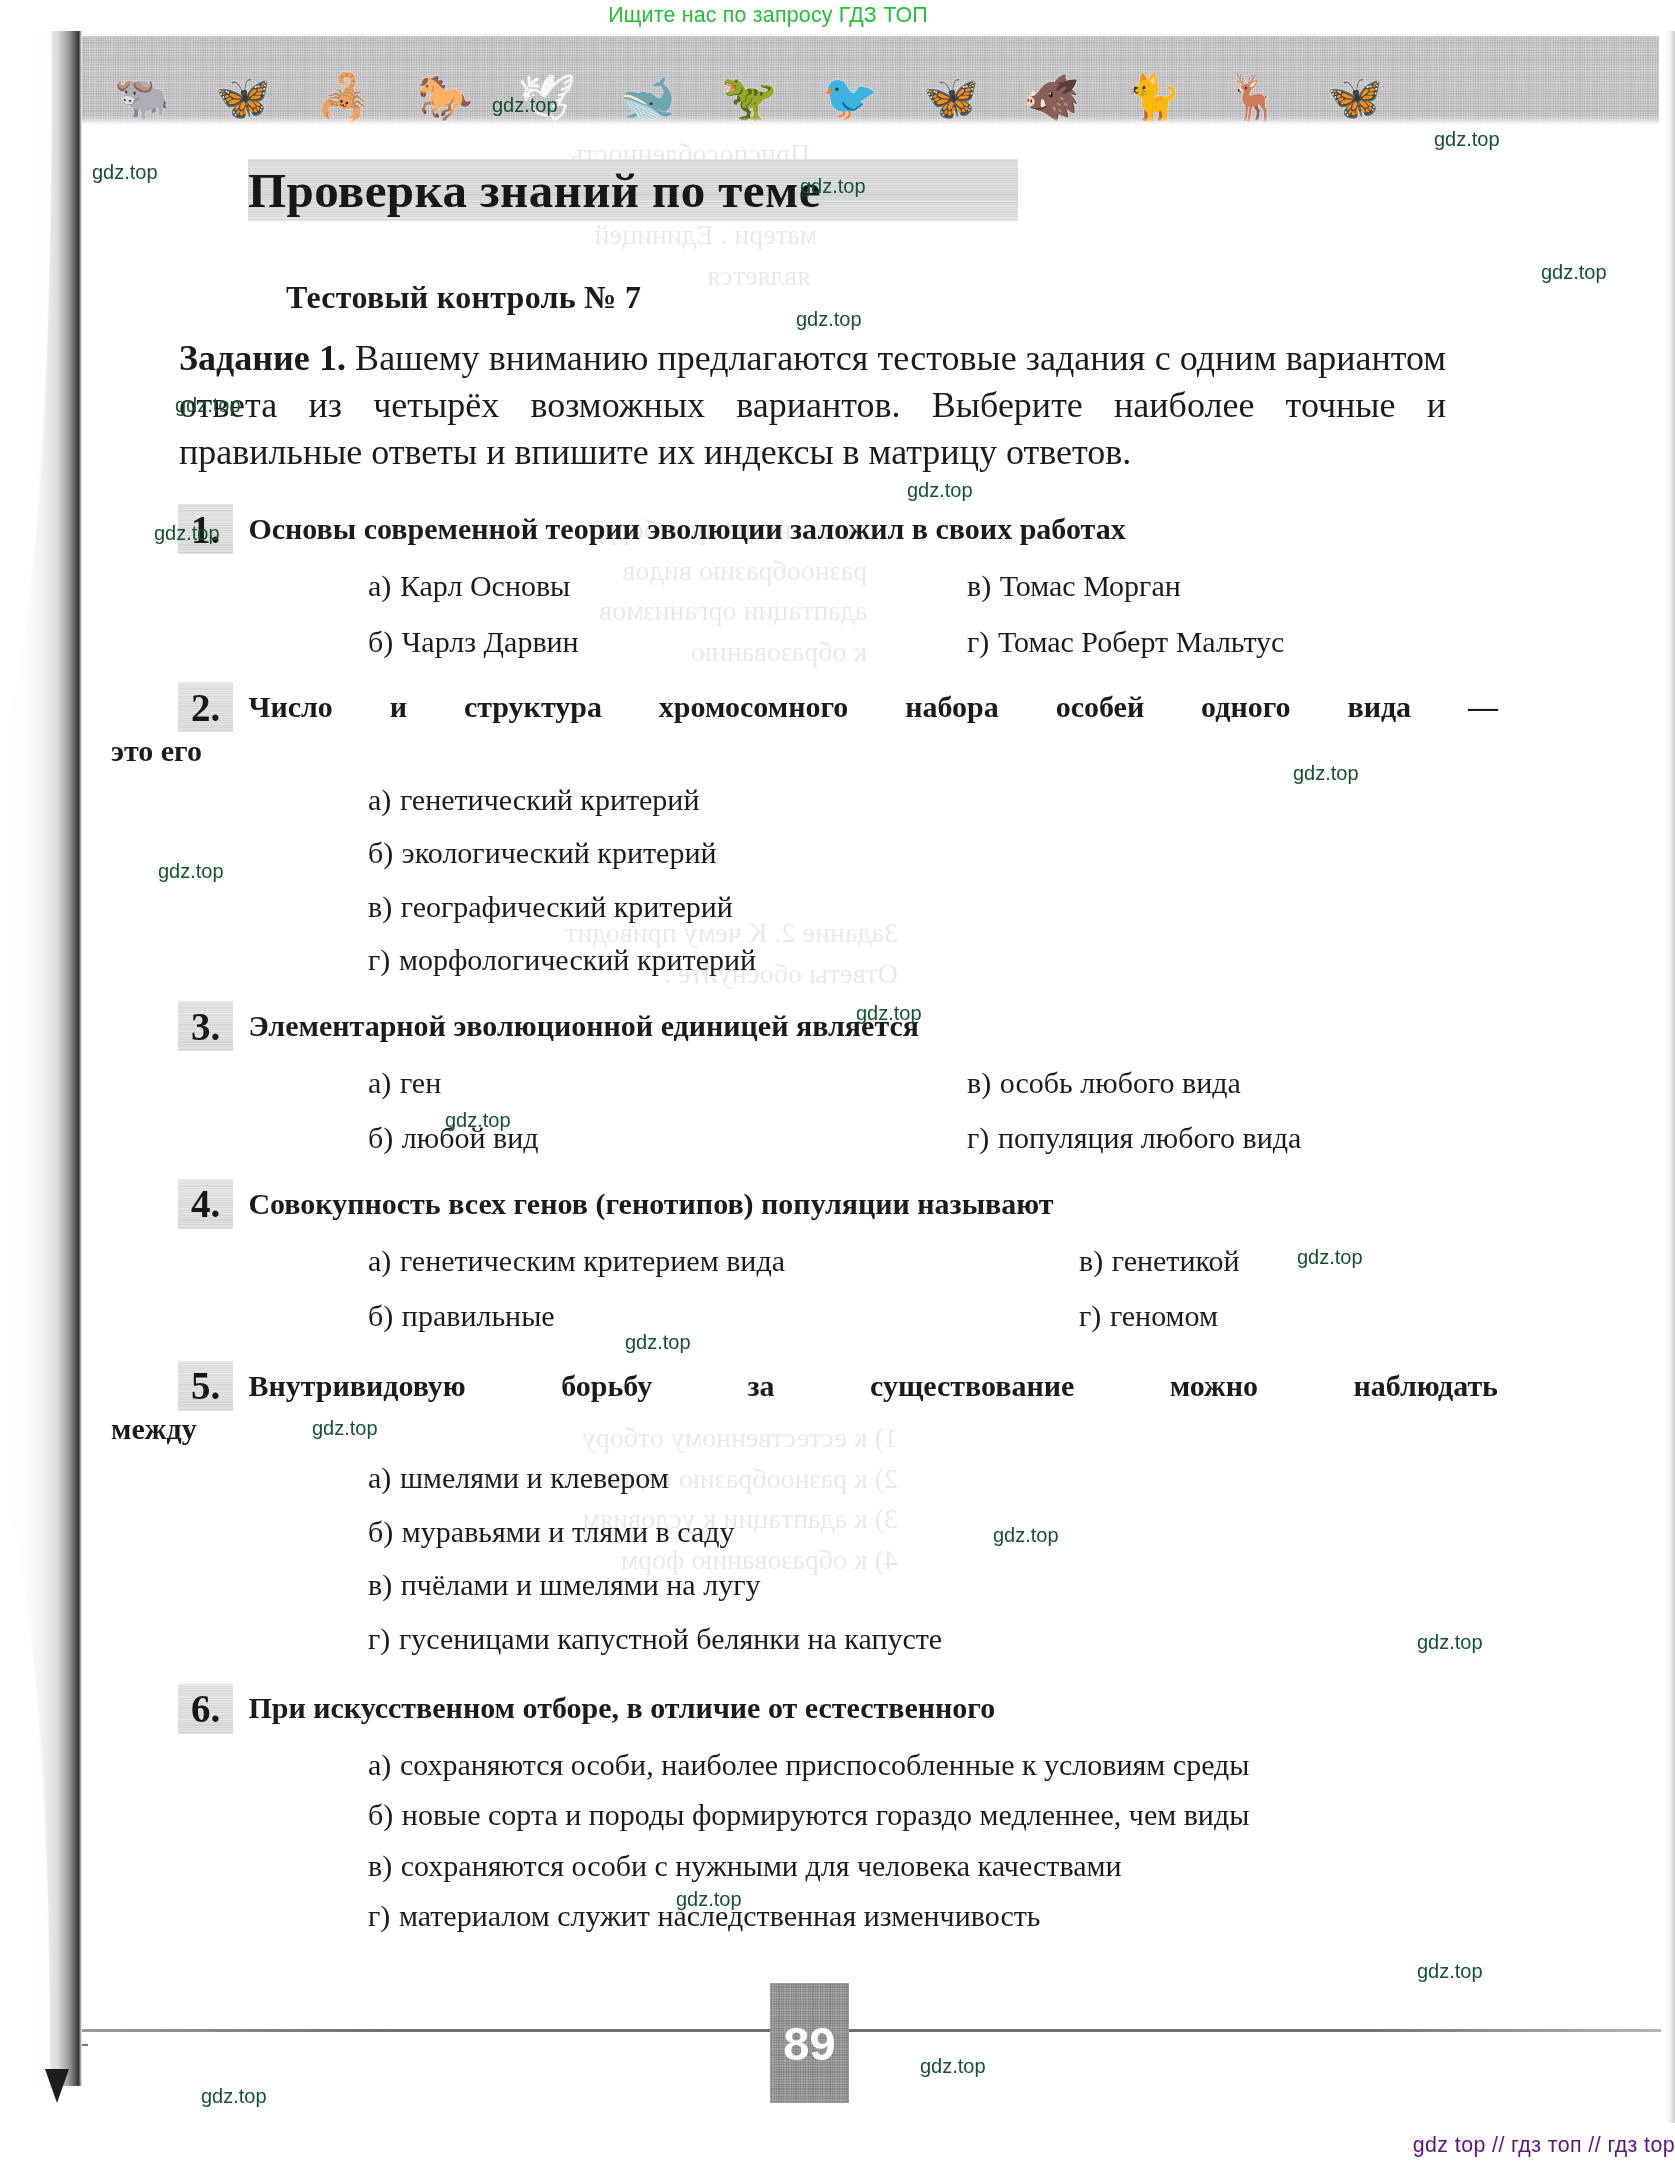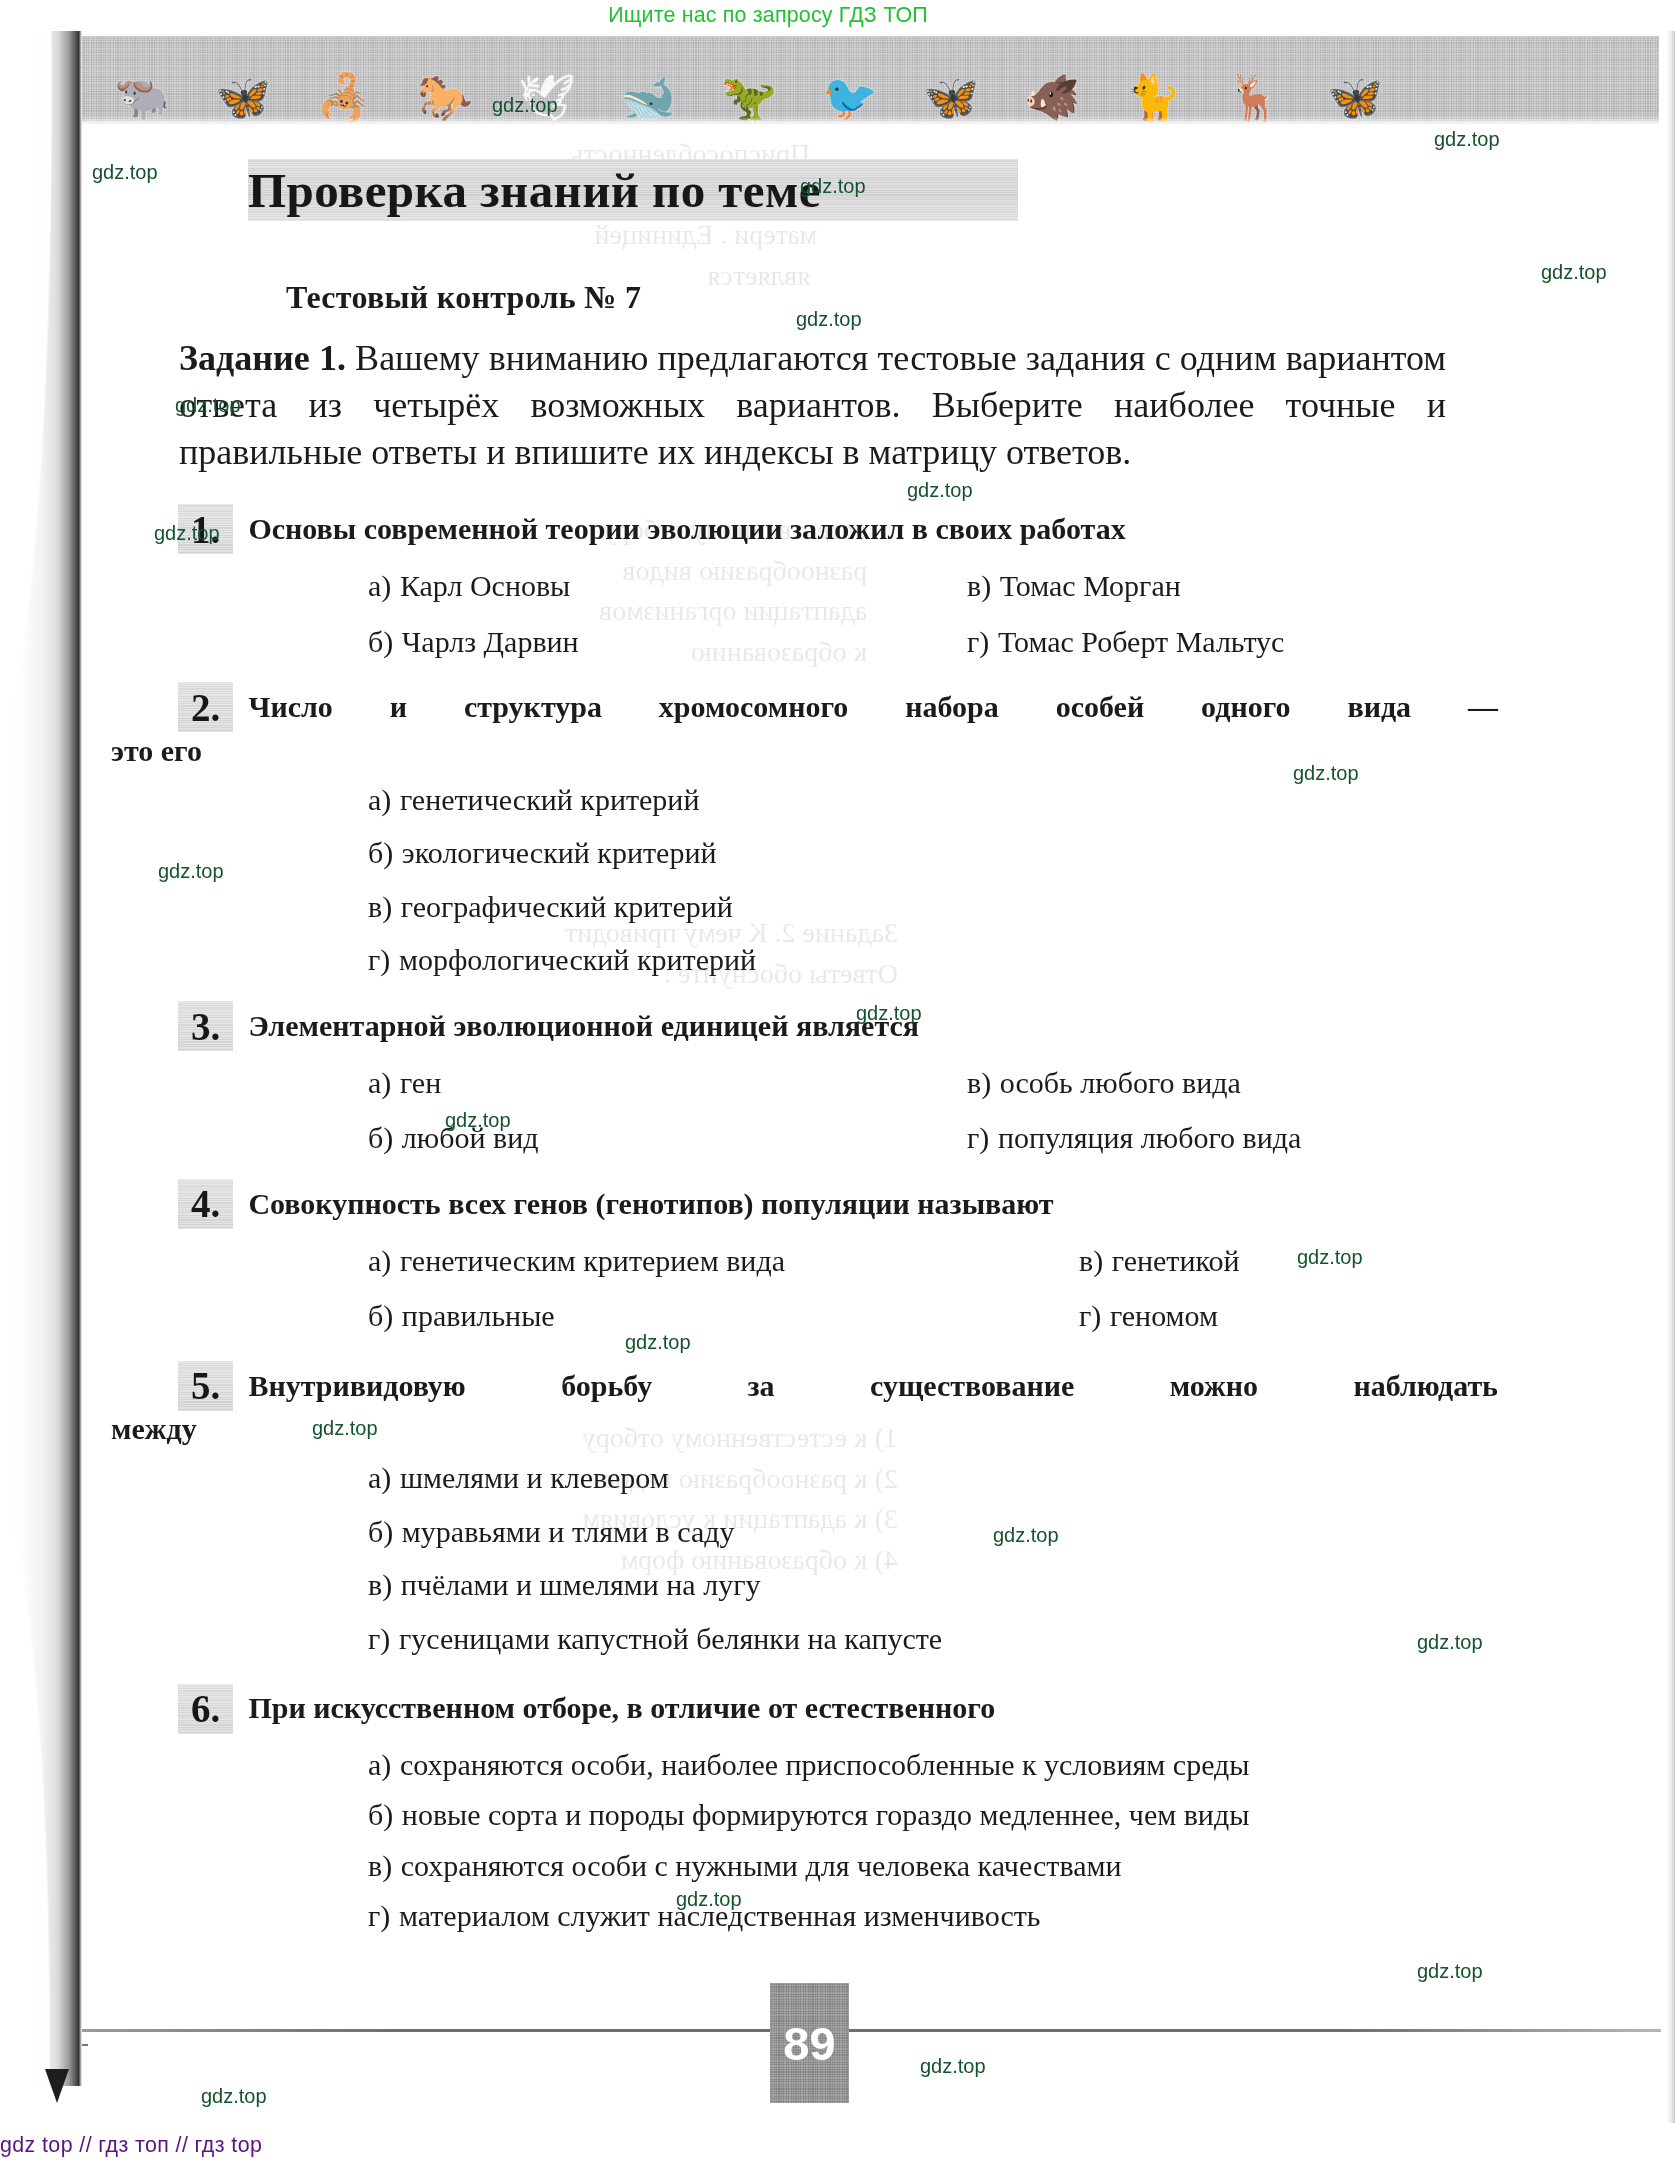--- a/index.html
+++ b/index.html
@@ -258,21 +258,21 @@
   }
   .page-num-box .num {
     color: #ffffff; font-size: 47px; font-weight: bold;
     font-family: "Liberation Sans", sans-serif;
   }
 
   .footer-links {
     position: absolute;
     left: 0; top: 2133px;
     width: 1675px;
-    text-align: left;
+    text-align: right;
     color: #5b1480;
     font-family: "Liberation Sans", sans-serif;
     font-size: 21.4px;
     letter-spacing: 0.4px;
     z-index: 9;
   }
 
   
   .wm {
     position: absolute;

